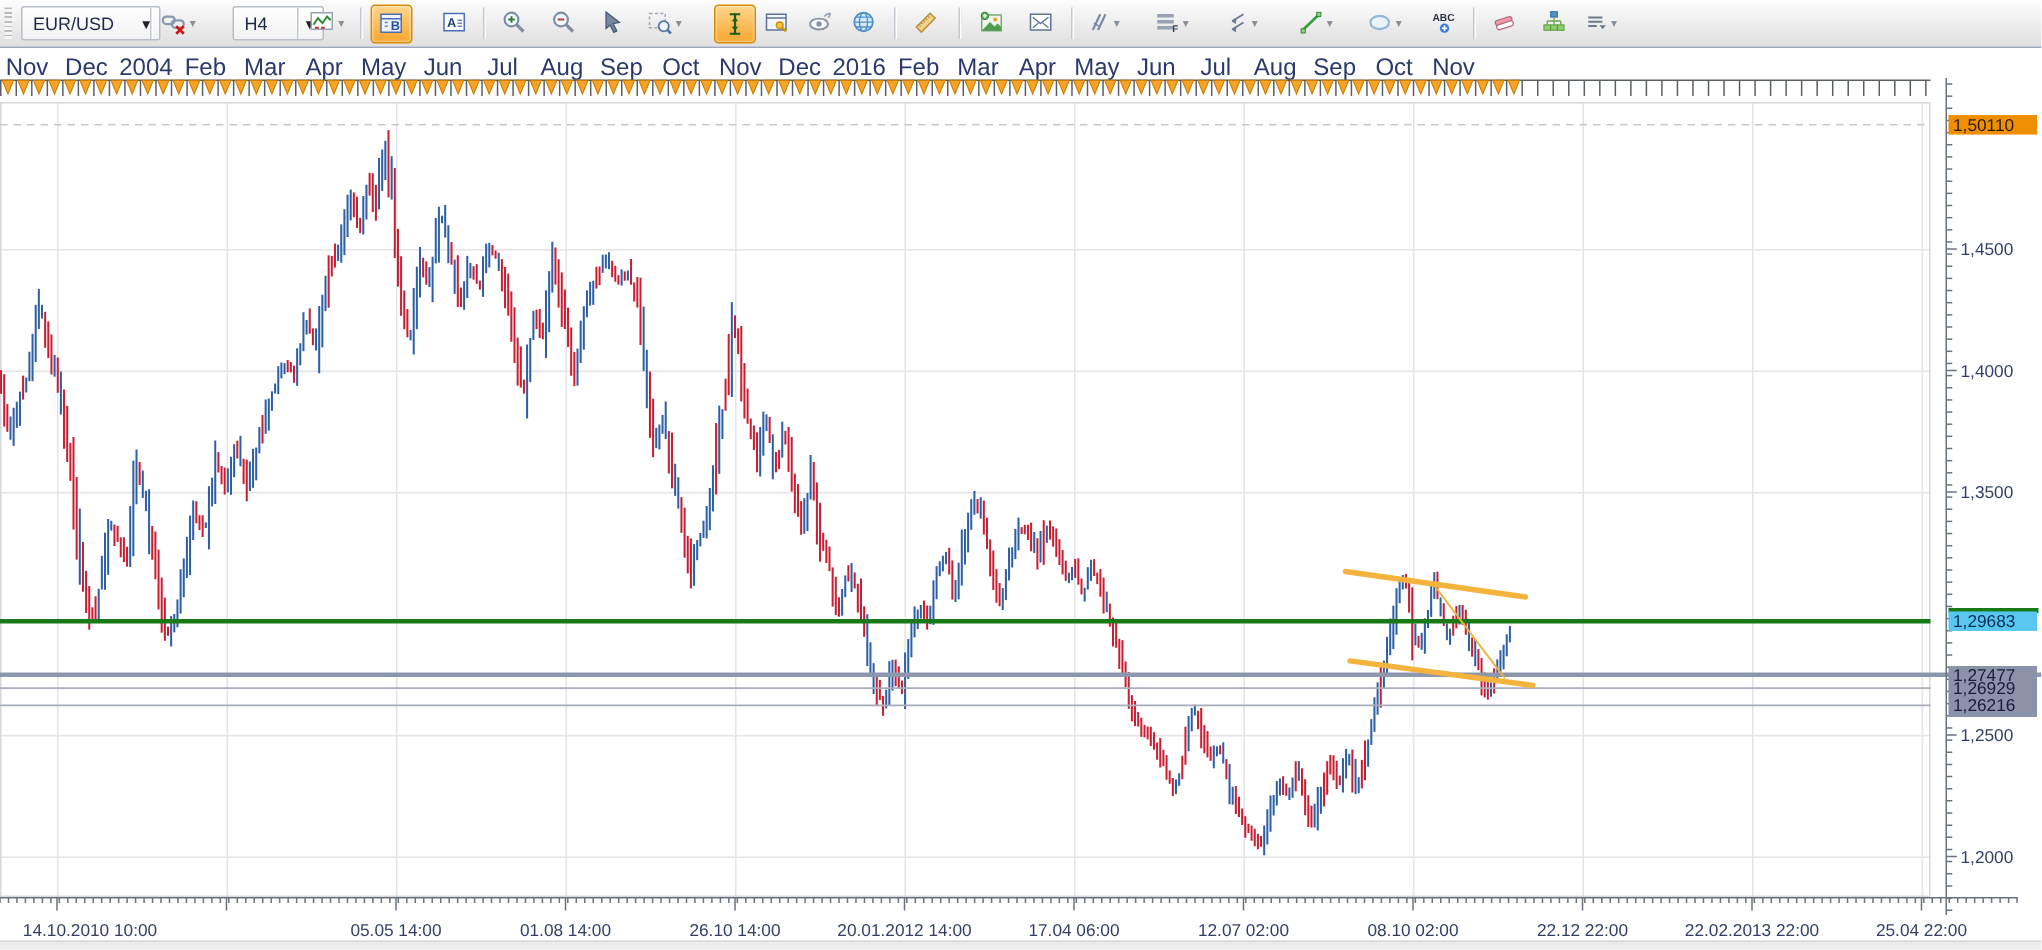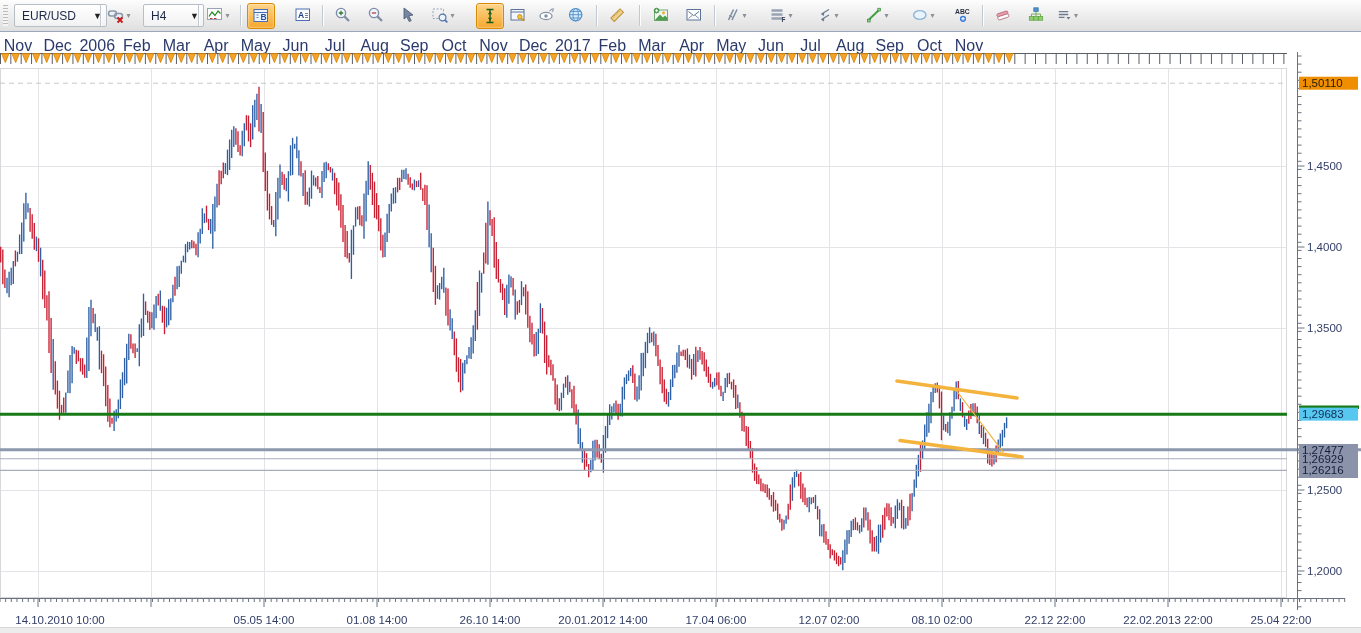--- a/index.html
+++ b/index.html
@@ -42,21 +42,21 @@
       <div class="tb-btn" style="left: 106px; width: 26px;">
         <svg width="18" height="18" viewBox="0 0 18 18">
           <g fill="none" stroke="#8a98ad" stroke-width="1.5">
             <rect x="1.5" y="5" width="8" height="5" rx="2.5"></rect>
             <rect x="7.5" y="7.5" width="8" height="5" rx="2.5"></rect>
           </g>
           <path d="M10.5 11.5 L15.5 16.5 M15.5 11.5 L10.5 16.5" stroke="#cc1717" stroke-width="1.8" fill="none"></path>
         </svg>
         <span class="dd">▾</span>
       </div>
-      <div class="tb-combo" style="left: 143px; width: 48px;">
+      <div class="tb-combo" style="left: 155px; width: 48px;">
         <span>H4</span>
         <span class="caret">▼</span>
       </div>
       <div class="tb-sep" style="left: 198px;"></div>
       <div class="tb-btn" style="left: 205px; width: 26px;">
         <svg width="18" height="18" viewBox="0 0 18 18">
           <rect x="1.5" y="2.5" width="14" height="11" fill="#fff" stroke="#98a2b4"></rect>
           <polyline points="3,10.5 6,6 9,9.5 12,5 14.5,7.5" fill="none" stroke="#2e8b2e" stroke-width="1.3"></polyline>
           <path d="M4 12.5 h2.5 M8 12.5 h2.5" stroke="#c23333" stroke-width="1.2"></path>
         </svg>
@@ -228,33 +228,33 @@
         <svg width="18" height="18" viewBox="0 0 18 18">
           <path d="M3 5.5 h10 M3 8.5 h10 M3 11.5 h6" stroke="#6c7a8c" stroke-width="1.4"></path>
           <path d="M11 11 l2.2 2.8 l2.2 -2.8 Z" fill="#6c7a8c"></path>
         </svg>
         <span class="dd">▾</span>
       </div>
     </div>
 <div id="months">
       <span class="month-label" style="left: 18px;">Nov</span>
       <span class="month-label" style="left: 57.625px;">Dec</span>
-      <span class="month-label" style="left: 97.25px;">2006</span>
+      <span class="month-label" style="left: 97.25px;">2004</span>
       <span class="month-label" style="left: 136.875px;">Feb</span>
       <span class="month-label" style="left: 176.5px;">Mar</span>
       <span class="month-label" style="left: 216.125px;">Apr</span>
       <span class="month-label" style="left: 255.75px;">May</span>
       <span class="month-label" style="left: 295.375px;">Jun</span>
       <span class="month-label" style="left: 335px;">Jul</span>
       <span class="month-label" style="left: 374.625px;">Aug</span>
       <span class="month-label" style="left: 414.25px;">Sep</span>
       <span class="month-label" style="left: 453.875px;">Oct</span>
       <span class="month-label" style="left: 493.5px;">Nov</span>
       <span class="month-label" style="left: 533.125px;">Dec</span>
-      <span class="month-label" style="left: 572.75px;">2017</span>
+      <span class="month-label" style="left: 572.75px;">2016</span>
       <span class="month-label" style="left: 612.375px;">Feb</span>
       <span class="month-label" style="left: 652px;">Mar</span>
       <span class="month-label" style="left: 691.625px;">Apr</span>
       <span class="month-label" style="left: 731.25px;">May</span>
       <span class="month-label" style="left: 770.875px;">Jun</span>
       <span class="month-label" style="left: 810.5px;">Jul</span>
       <span class="month-label" style="left: 850.125px;">Aug</span>
       <span class="month-label" style="left: 889.75px;">Sep</span>
       <span class="month-label" style="left: 929.375px;">Oct</span>
       <span class="month-label" style="left: 969px;">Nov</span>

